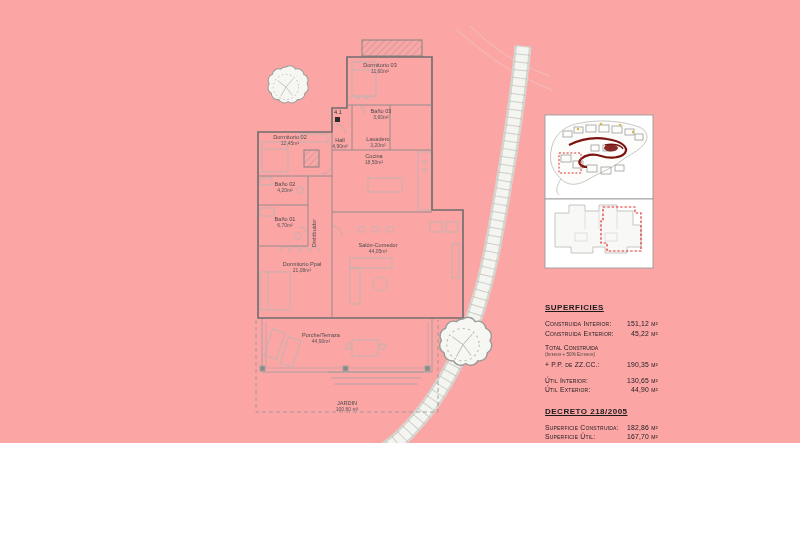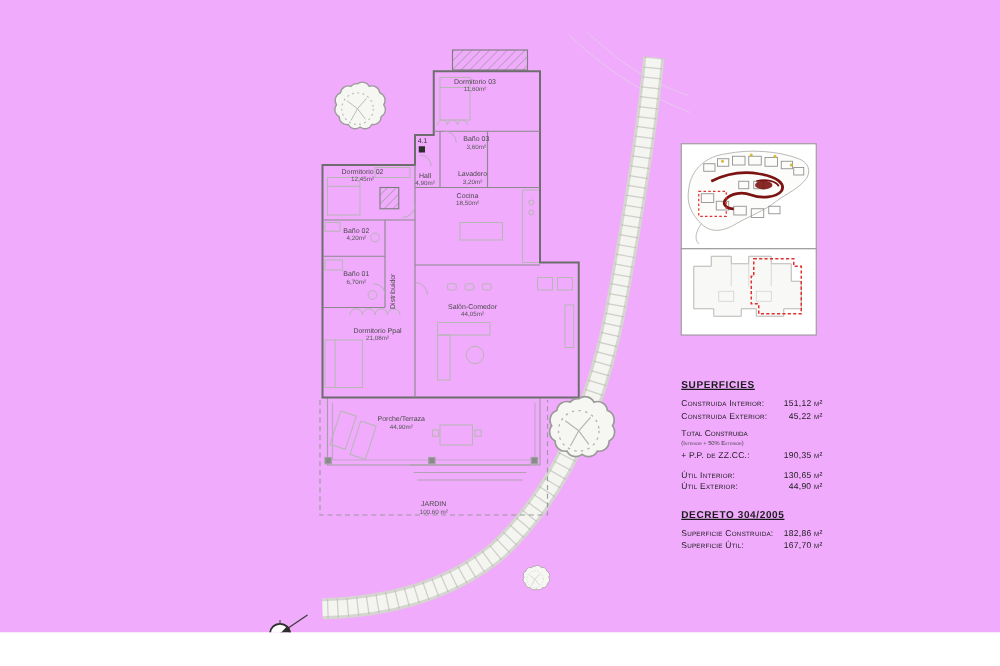--- a/index.html
+++ b/index.html
@@ -1,16 +1,16 @@
 <!DOCTYPE html>
 <html><head>
 <meta charset="utf-8">
 <style>
   html,body{margin:0;padding:0;background:#ffffff;}
-  .sheet{position:relative;width:800px;height:506px;background:#f0abfc;overflow:hidden;
+  .sheet{position:relative;width:800px;height:443px;background:#fca5a5;overflow:hidden;
          font-family:"Liberation Sans",sans-serif;}
   svg text{font-family:"Liberation Sans",sans-serif;}
   .rn{font-size:5.6px;fill:#4a4a4a;text-anchor:middle;}
   .ra{font-size:5px;fill:#555;text-anchor:middle;}
   .marker{font-size:5.6px;fill:#333;text-anchor:middle;}
   .surfaces{position:absolute;left:545px;top:303px;width:113px;color:#1b1b1b;}
   .s-title{font-size:8px;font-weight:bold;text-decoration:underline;letter-spacing:.5px;
            margin-bottom:7px;}
   .s-row{display:flex;justify-content:space-between;font-size:6.8px;line-height:9.5px;
          font-variant:small-caps;letter-spacing:.2px;}
@@ -245,21 +245,21 @@
   <div class="s-row">
     <span>Útil Interior:</span>
     <span class="val">130,65 m²</span>
   </div>
   <div class="s-row">
     <span>Útil Exterior:</span>
     <span class="val">44,90 m²</span>
   </div>
 
   <div class="gap-lg"></div>
-  <div class="s-title">DECRETO 304/2005</div>
+  <div class="s-title">DECRETO 218/2005</div>
   <div class="s-row">
     <span>Superficie Construida:</span>
     <span class="val">182,86 m²</span>
   </div>
   <div class="s-row">
     <span>Superficie Útil:</span>
     <span class="val">167,70 m²</span>
   </div>
 </div>
 

